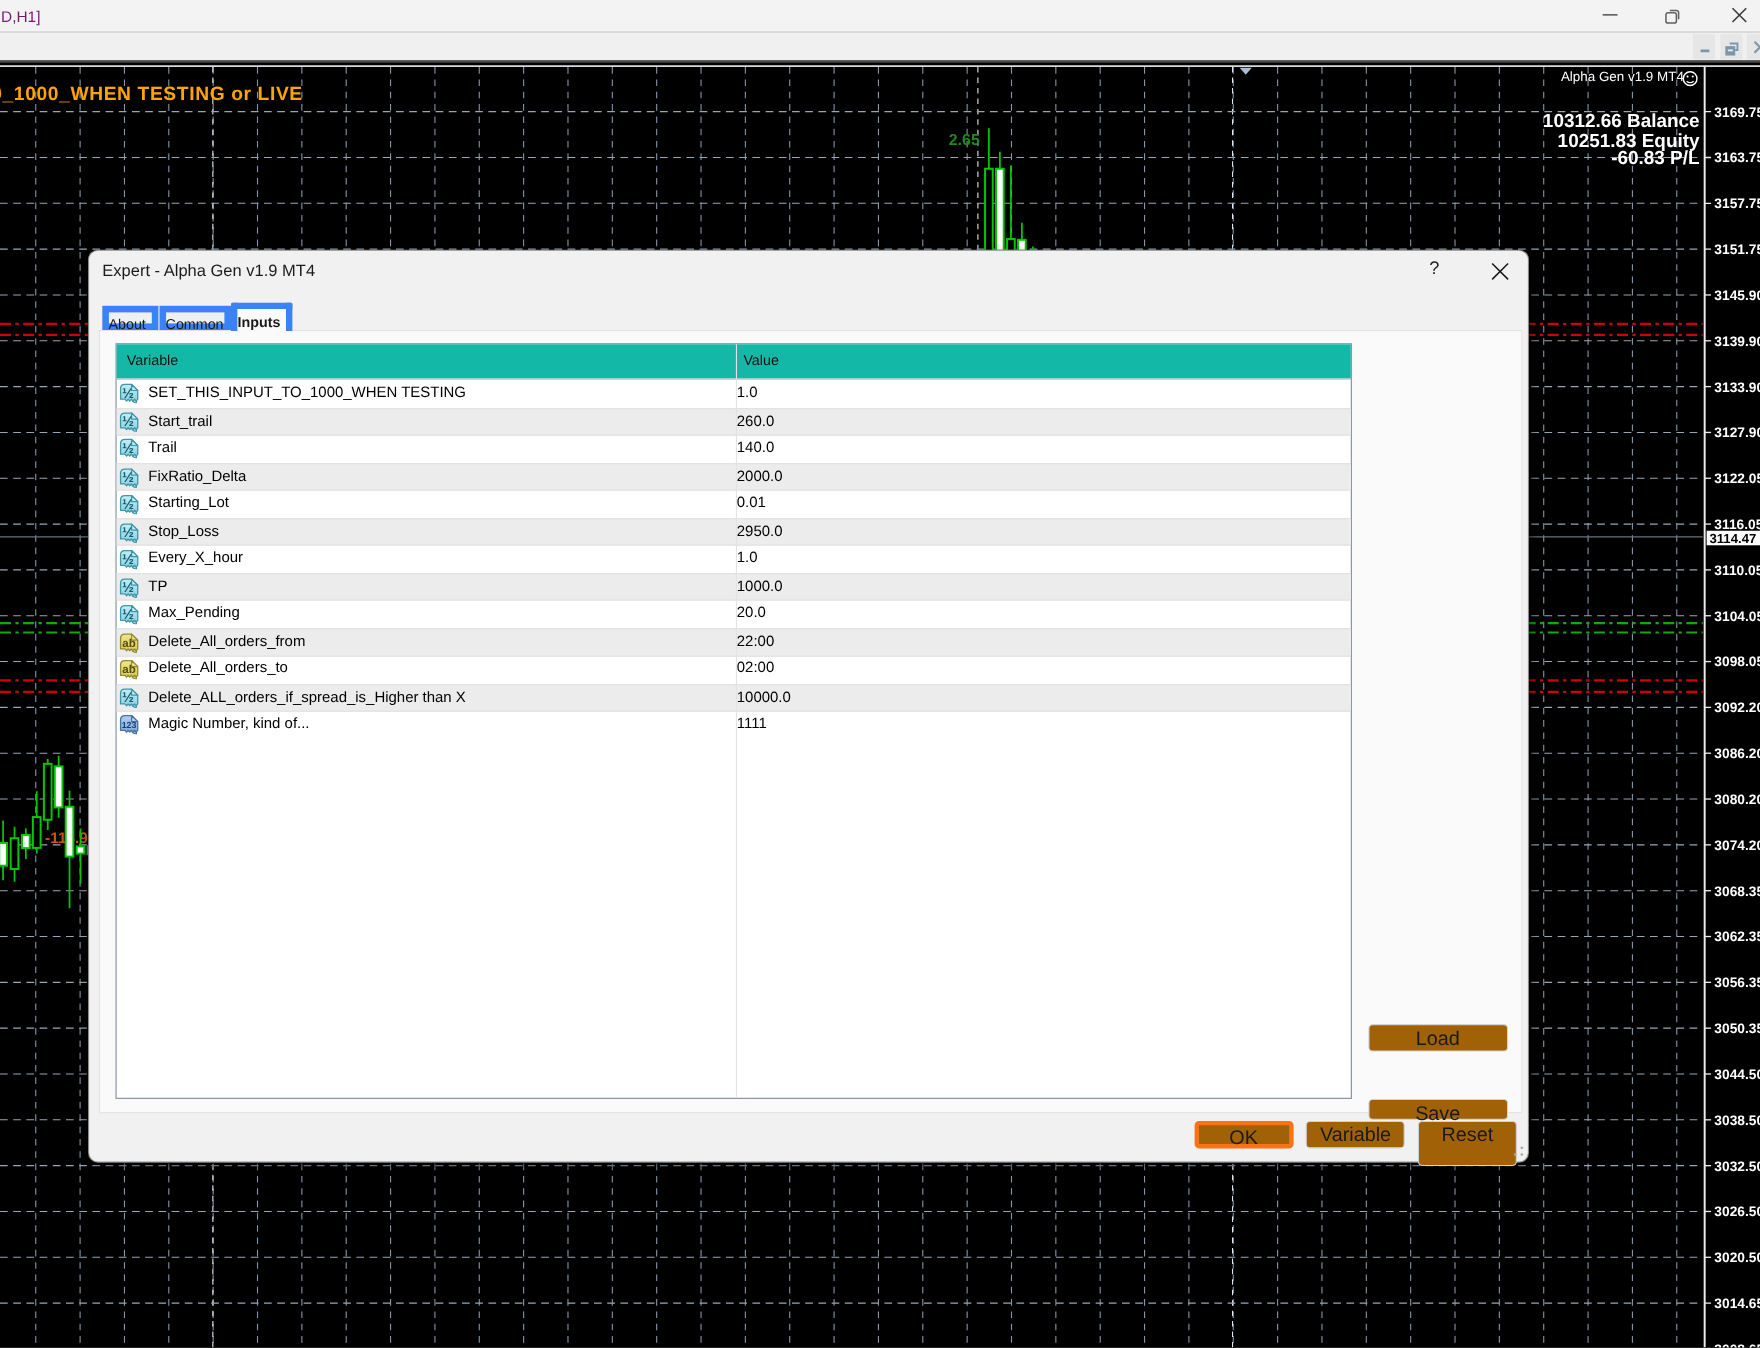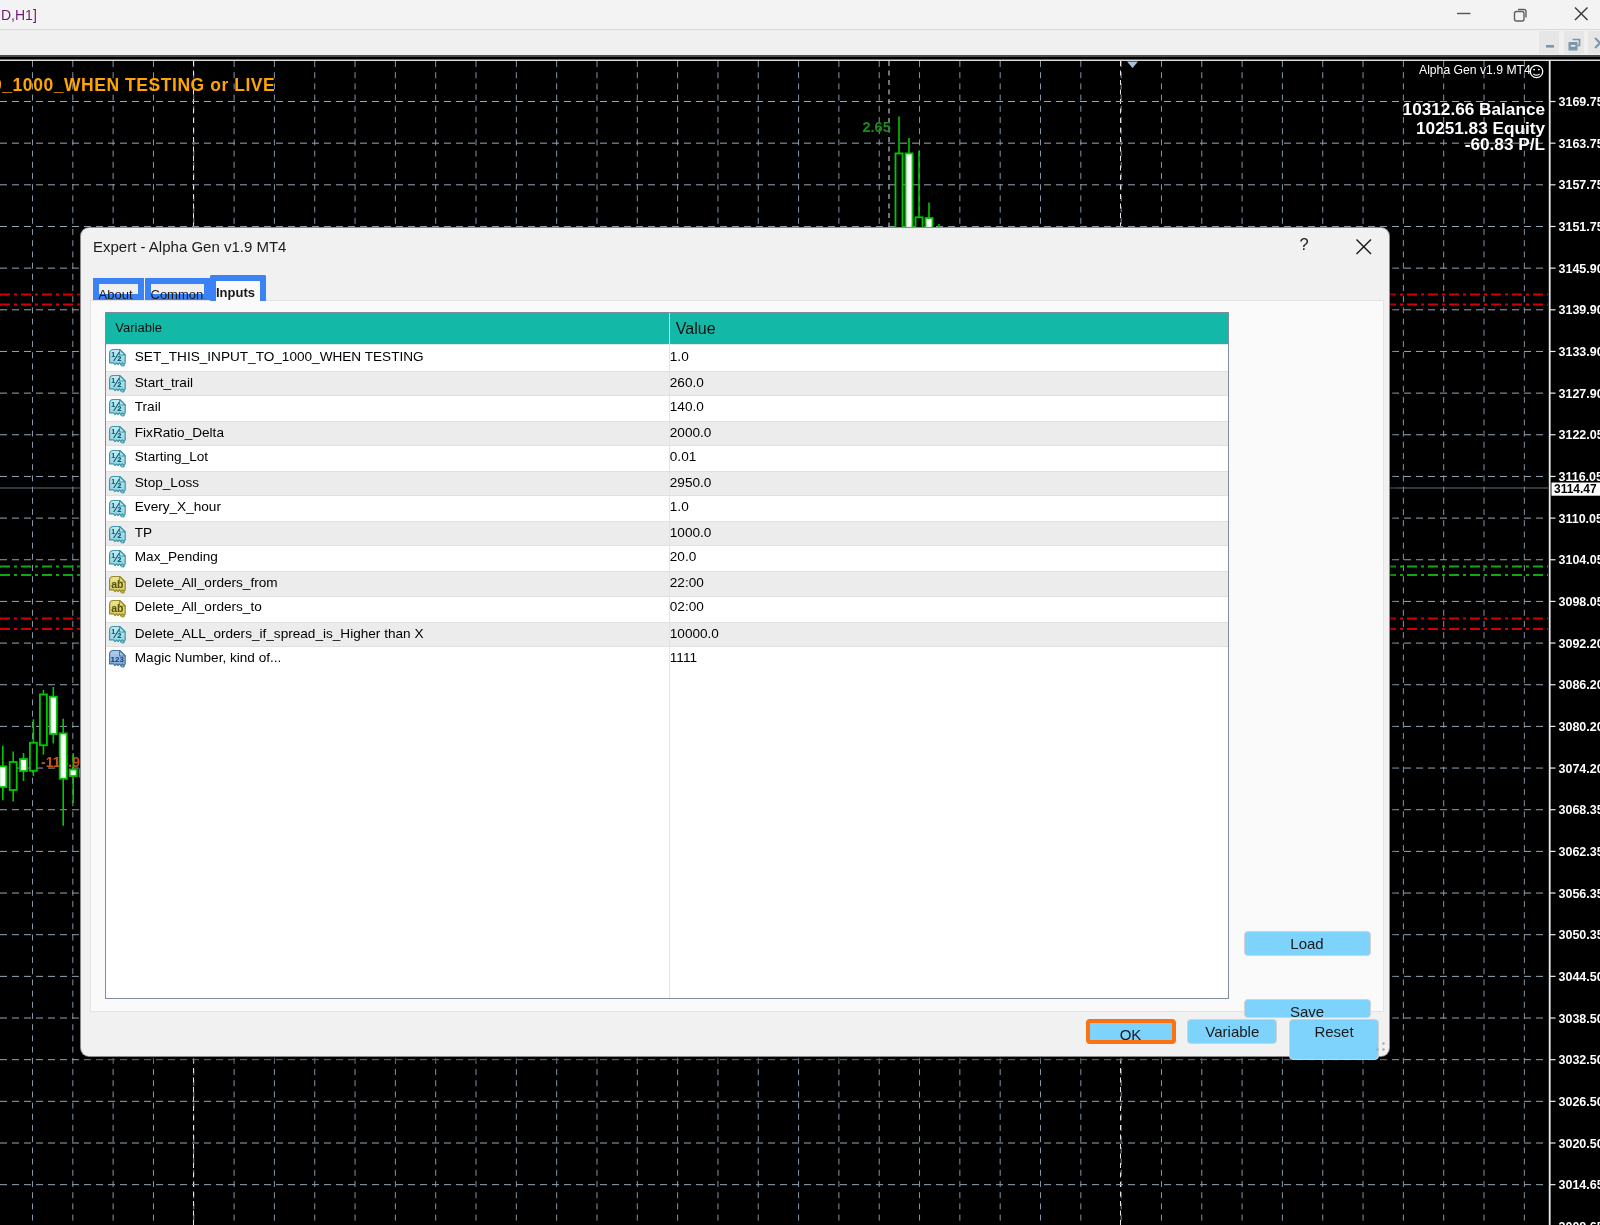--- a/index.html
+++ b/index.html
@@ -13,28 +13,28 @@
 
   .dialog { position:absolute; left:81px; top:228px; width:1308px; height:828px; background:#f1f1f1; border-radius:8px; box-shadow:0 0 0 1px #8a8a8a, 2px 4px 10px rgba(0,0,0,0.6);padding-left:20px; }
   .dlg-title { position:absolute; left:12px; top:9.5px; font-size:15px; color:#1b1b1b; }
   .dlg-help { position:absolute; left:1212px; top:7px; width:22px; text-align:center; font-size:16.5px; color:#222; }
   .tab { position:absolute; top:49.5px; height:22.5px; background:#f0f0f0; border:6px solid #3b82f6; font-size:13px; color:#1a1a1a; text-align:left; line-height:21px; }
   .tab.sel { top:47px; height:26px; background:#fafafa; border-bottom:none; border-radius:2px 2px 0 0; line-height:23px; z-index:3; font-size:13px; font-weight:bold; }
   .panel { position:absolute; left:8.5px; top:72px; width:1294px; height:712px; background:#fafafa; border:1px solid #e3e3e3; }
   .table { position:absolute; left:14.8px; top:11.3px; width:1124px; height:687px; background:#fff; border:1px solid #7f8c9d; }
   .thead { position:absolute; left:0; top:0; width:100%; height:32px; background:#14b8a6; border-bottom:1px solid #e6e6e6; }
   .thead .c1 { position:absolute; left:9px; top:7px; font-size:13px; color:#111; }
-  .thead .c2 { position:absolute; left:569.5px; top:7px; font-size:16px; color:#111; }
+  .thead .c2 { position:absolute; left:569.5px; top:7px; font-size:13px; color:#111; }
   .colsep { position:absolute; left:563px; top:0; width:1px; height:685px; background:#e3e3e3; z-index:5; }
   .trow { position:absolute; left:0; width:1122px; height:25.1px; }
   .trow.alt { background:#ececec; border-top:1px solid #e0e0e0; border-bottom:1px solid #e0e0e0; }
   .trow .ic { position:absolute; left:2px; top:2.5px; }
   .trow .nm { position:absolute; left:28.5px; top:3px; font-size:13.6px; color:#000; white-space:pre; }
   .trow .vl { position:absolute; left:563.5px; top:3px; font-size:13.6px; color:#000; }
-  .btn { position:absolute; background:#7dd3fc; border:1px solid #d2d2d2; border-radius:4px; font-size:15px; color:#1a1a1a; text-align:center; }
+  .btn { position:absolute; background:#a16207; border:1px solid #d2d2d2; border-radius:4px; font-size:18px; color:#1a1a1a; text-align:center; }
   .btn.def { border:4px solid #f97316; }
 </style>
 </head>
 <body>
 
 <div class="chart"></div>
 <svg class="chartsvg" style="position:absolute;left:0;top:55px" width="1600" height="1170" xmlns="http://www.w3.org/2000/svg">
   <g transform="translate(0,-55)">
     <g id="grid">
         <line x1="0" y1="60.2" x2="1600" y2="60.2" stroke="#dadada" stroke-width="1.6"></line>

